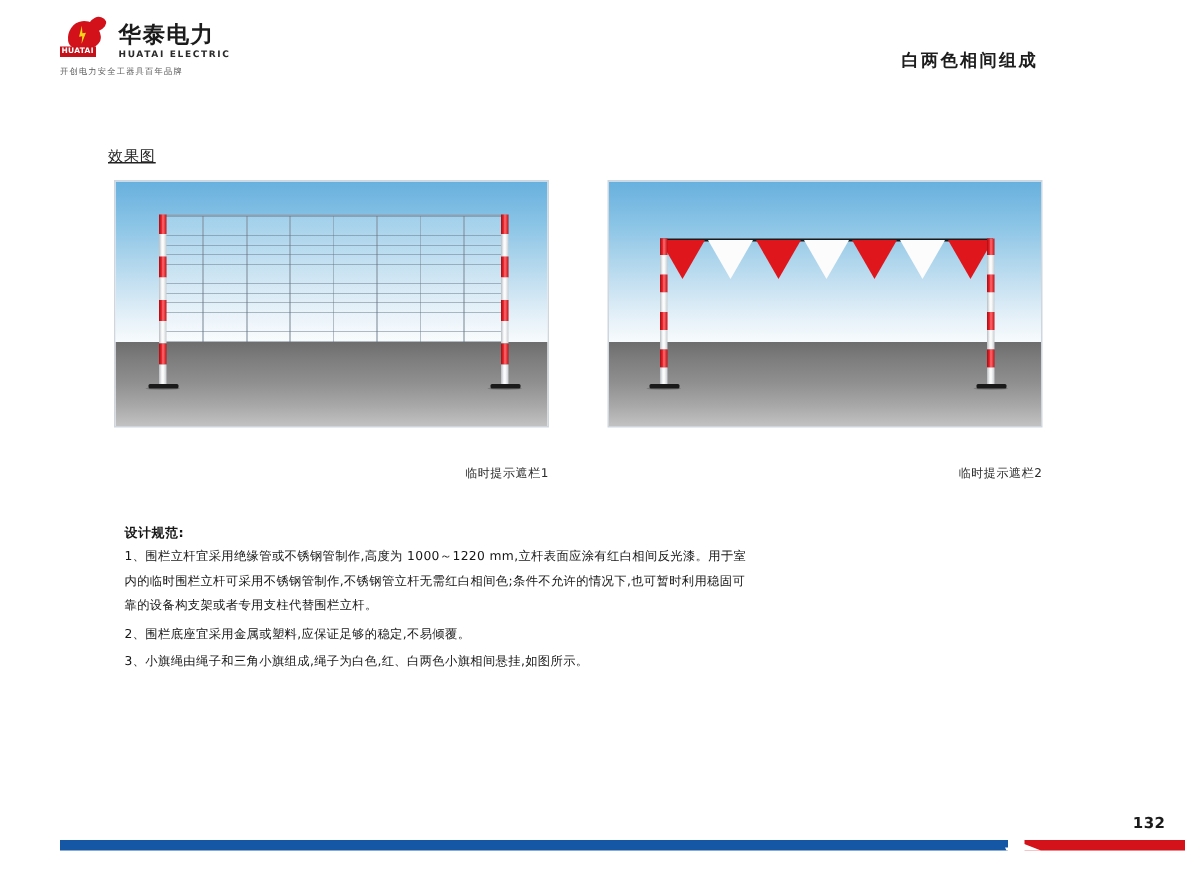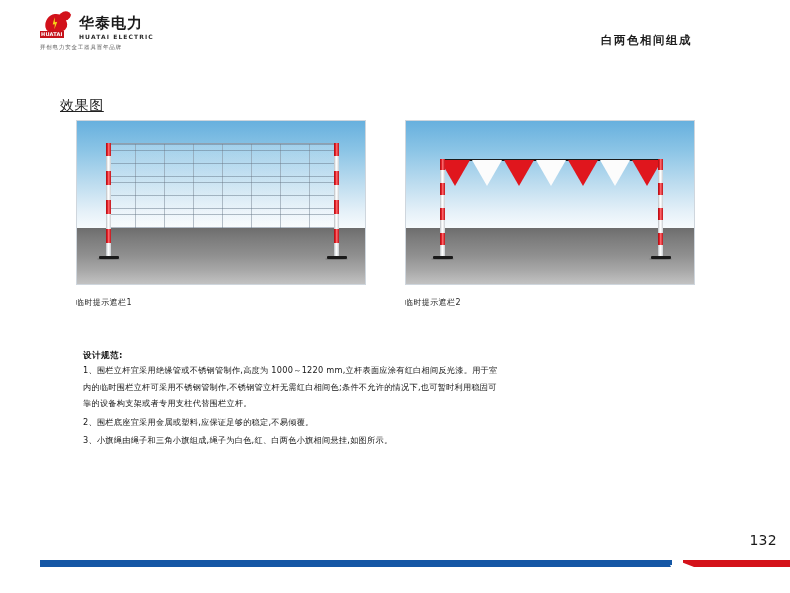--- a/index.html
+++ b/index.html
@@ -115,23 +115,23 @@
     left: 56px;
     top: 57px;
     width: 734px;
     height: 2px;
     background: linear-gradient(to right, #e8ecf2 0%, #97a6ba 10%, #7387a5 40%, #5b7197 75%, #476punkt 100%);
   }
 
   
   .section-label {
     position: absolute;
-    left: 60px;
+    left: 72px;
     top: 97px;
-    font-size: 14px;
+    font-size: 10px;
     color: #222222;
     letter-spacing: 0.6px;
     text-decoration: underline;
   }
 
   
   .figure {
     position: absolute;
     top: 120px;
     width: 290px;
@@ -228,23 +228,23 @@
     left: -9px;
     width: 23px;
     height: 2px;
     background: rgba(0,0,0,0.18);
     border-radius: 50%;
   }
 
   
   .fig-caption {
     position: absolute;
-    top: 297px;
+    top: 310px;
     width: 290px;
-    text-align: left;
+    text-align: right;
     font-size: 8px;
     color: #2a2a2a;
     letter-spacing: 0.4px;
   }
   #caption-1 { left: 76px; }
   #caption-2 { left: 405px; }
 
   
   .spec {
     position: absolute;
@@ -290,23 +290,23 @@
   .footer-mark {
     position: absolute;
     left: 616px;
     top: -4px;
     width: 40px;
     height: 15px;
   }
   .page-number {
     position: absolute;
     right: 13px;
-    top: 532px;
-    font-size: 14px;
-    font-weight: normal;
+    top: 544px;
+    font-size: 10px;
+    font-weight: bold;
     color: #1a1a1a;
     letter-spacing: 0.3px;
   }
 </style>
 </head>
 <body>
 
 <div class="header">
 
   <div class="logo-block">

